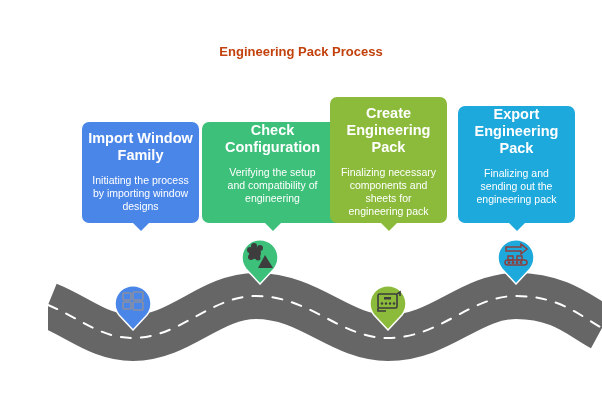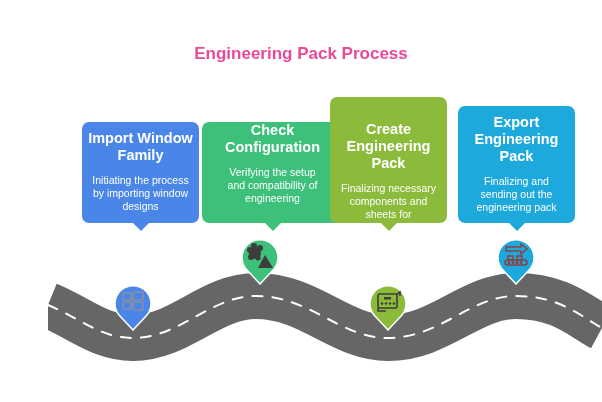--- a/index.html
+++ b/index.html
@@ -1,31 +1,31 @@
 <!DOCTYPE html>
 <html><head>
 <meta charset="utf-8">
 <style>
   html, body { margin:0; padding:0; background:#ffffff; }
   body { width:602px; height:402px; position:relative; overflow:hidden;
          font-family:"Liberation Sans", "DejaVu Sans", sans-serif; }
   .title { position:absolute; left:0; top:44px; width:602px; text-align:center;
-           font-size:17px; font-weight:bold; color:#ec4899; }
+           font-size:13px; font-weight:bold; color:#c2410c; }
   .road { position:absolute; left:0; top:0; width:602px; height:402px; }
   .card { position:absolute; border-radius:7px; color:#ffffff; text-align:center;
           box-sizing:border-box; padding:0 5px; }
   .card::after { content:""; position:absolute; left:50%; bottom:-8px; margin-left:-8px;
                  width:0; height:0; border-left:8px solid transparent;
                  border-right:8px solid transparent; border-top:8px solid var(--c); }
   .card .ct { font-weight:bold; font-size:14.5px; line-height:17px; }
   .card .cd { font-size:10.5px; line-height:13px; margin-top:10px; }
   #c1 { left:82px; top:122px; width:117px; height:101px; background:#4a86e8; --c:#4a86e8; padding-top:8px; }
   #c2 { left:202px; top:122px; width:141px; height:101px; background:#3cc07a; --c:#3cc07a; }
-  #c3 { left:330px; top:97px; width:117px; height:126px; background:#8cbb3c; --c:#8cbb3c; padding-top:24px; }
-  #c4 { left:458px; top:106px; width:117px; height:117px; background:#1ea9dd; --c:#1ea9dd; padding-top:8px; }
+  #c3 { left:330px; top:97px; width:117px; height:126px; background:#8cbb3c; --c:#8cbb3c; padding-top:8px; }
+  #c4 { left:458px; top:106px; width:117px; height:117px; background:#1ea9dd; --c:#1ea9dd; }
   .pin { position:absolute; width:38px; height:48px; }
 </style>
 </head>
 <body>
 
 <div class="title">Engineering Pack Process</div>
 
 <svg class="road" viewBox="0 0 602 402">
   <path d="M48,305 C80,318 100,338 133,338 C180,338 210,296 256,296 C310,296 340,338 388,338 C440,338 470,296 516,296 C560,296 580,316 602,328" fill="none" stroke="#666666" stroke-width="46" stroke-linecap="butt"></path>
   <path d="M48,305 C80,318 100,338 133,338 C180,338 210,296 256,296 C310,296 340,338 388,338 C440,338 470,296 516,296 C560,296 580,316 602,328" fill="none" stroke="#ffffff" stroke-width="2" stroke-dasharray="10,10" stroke-linecap="round"></path>

